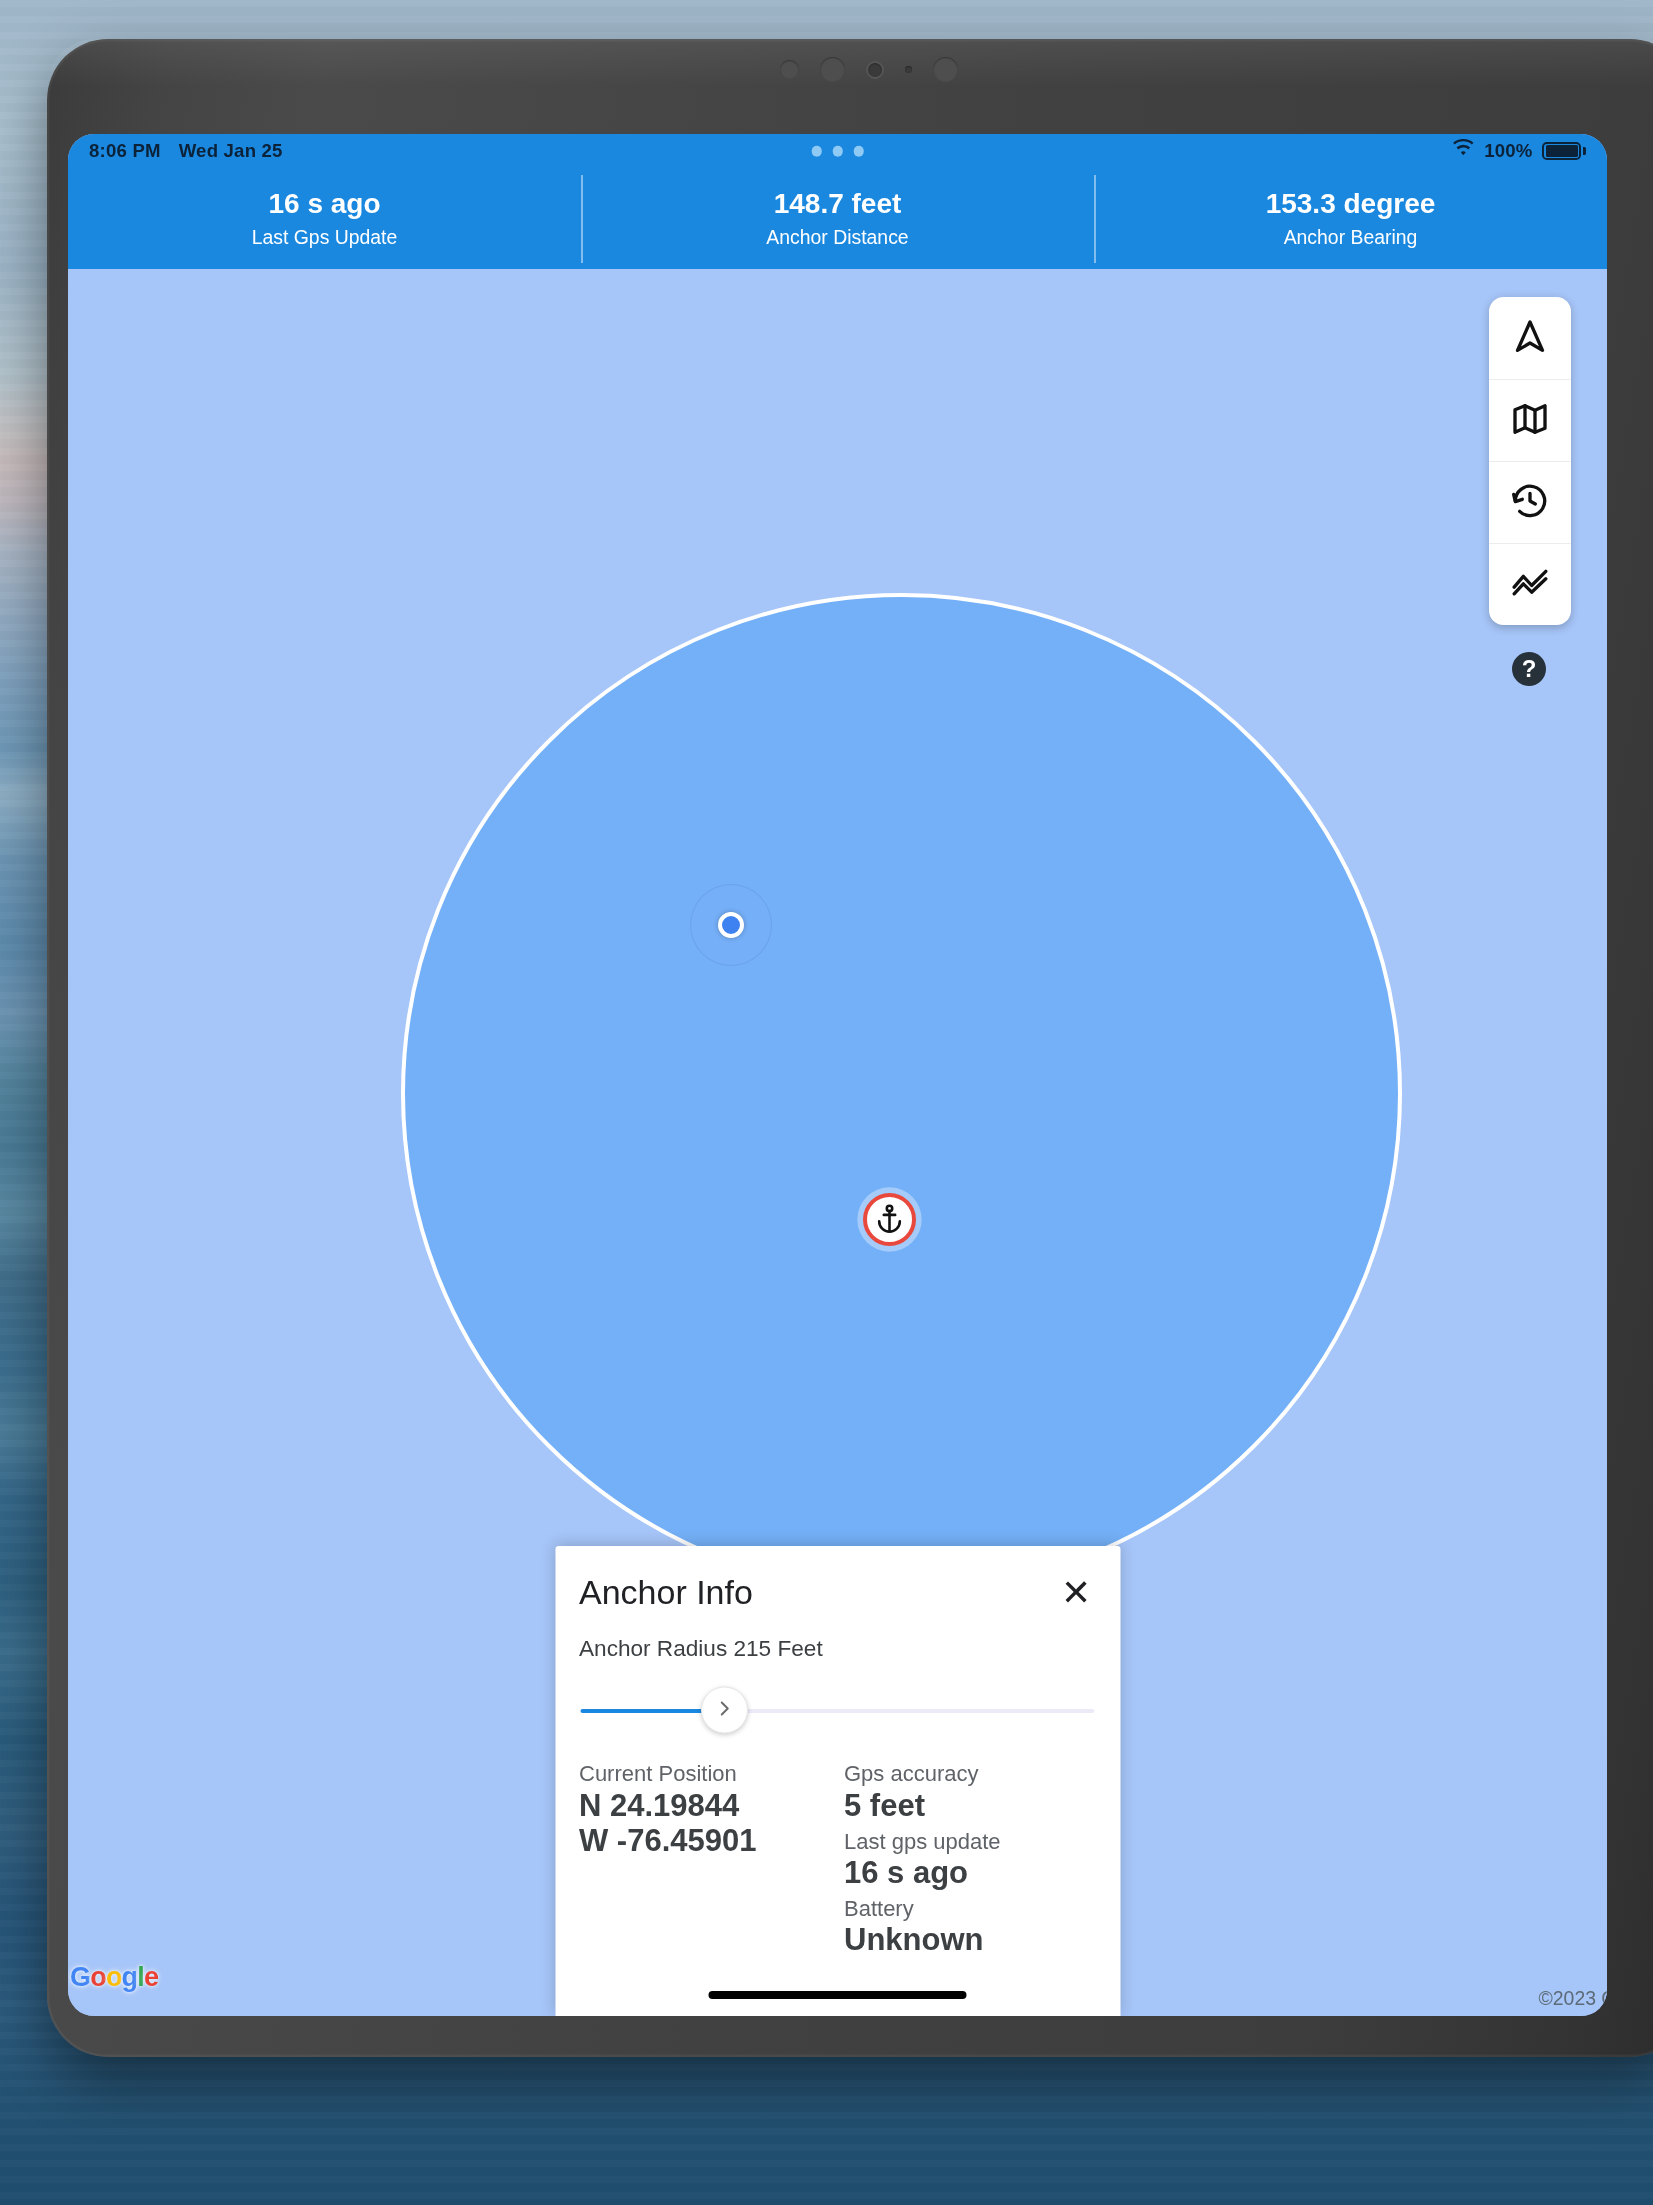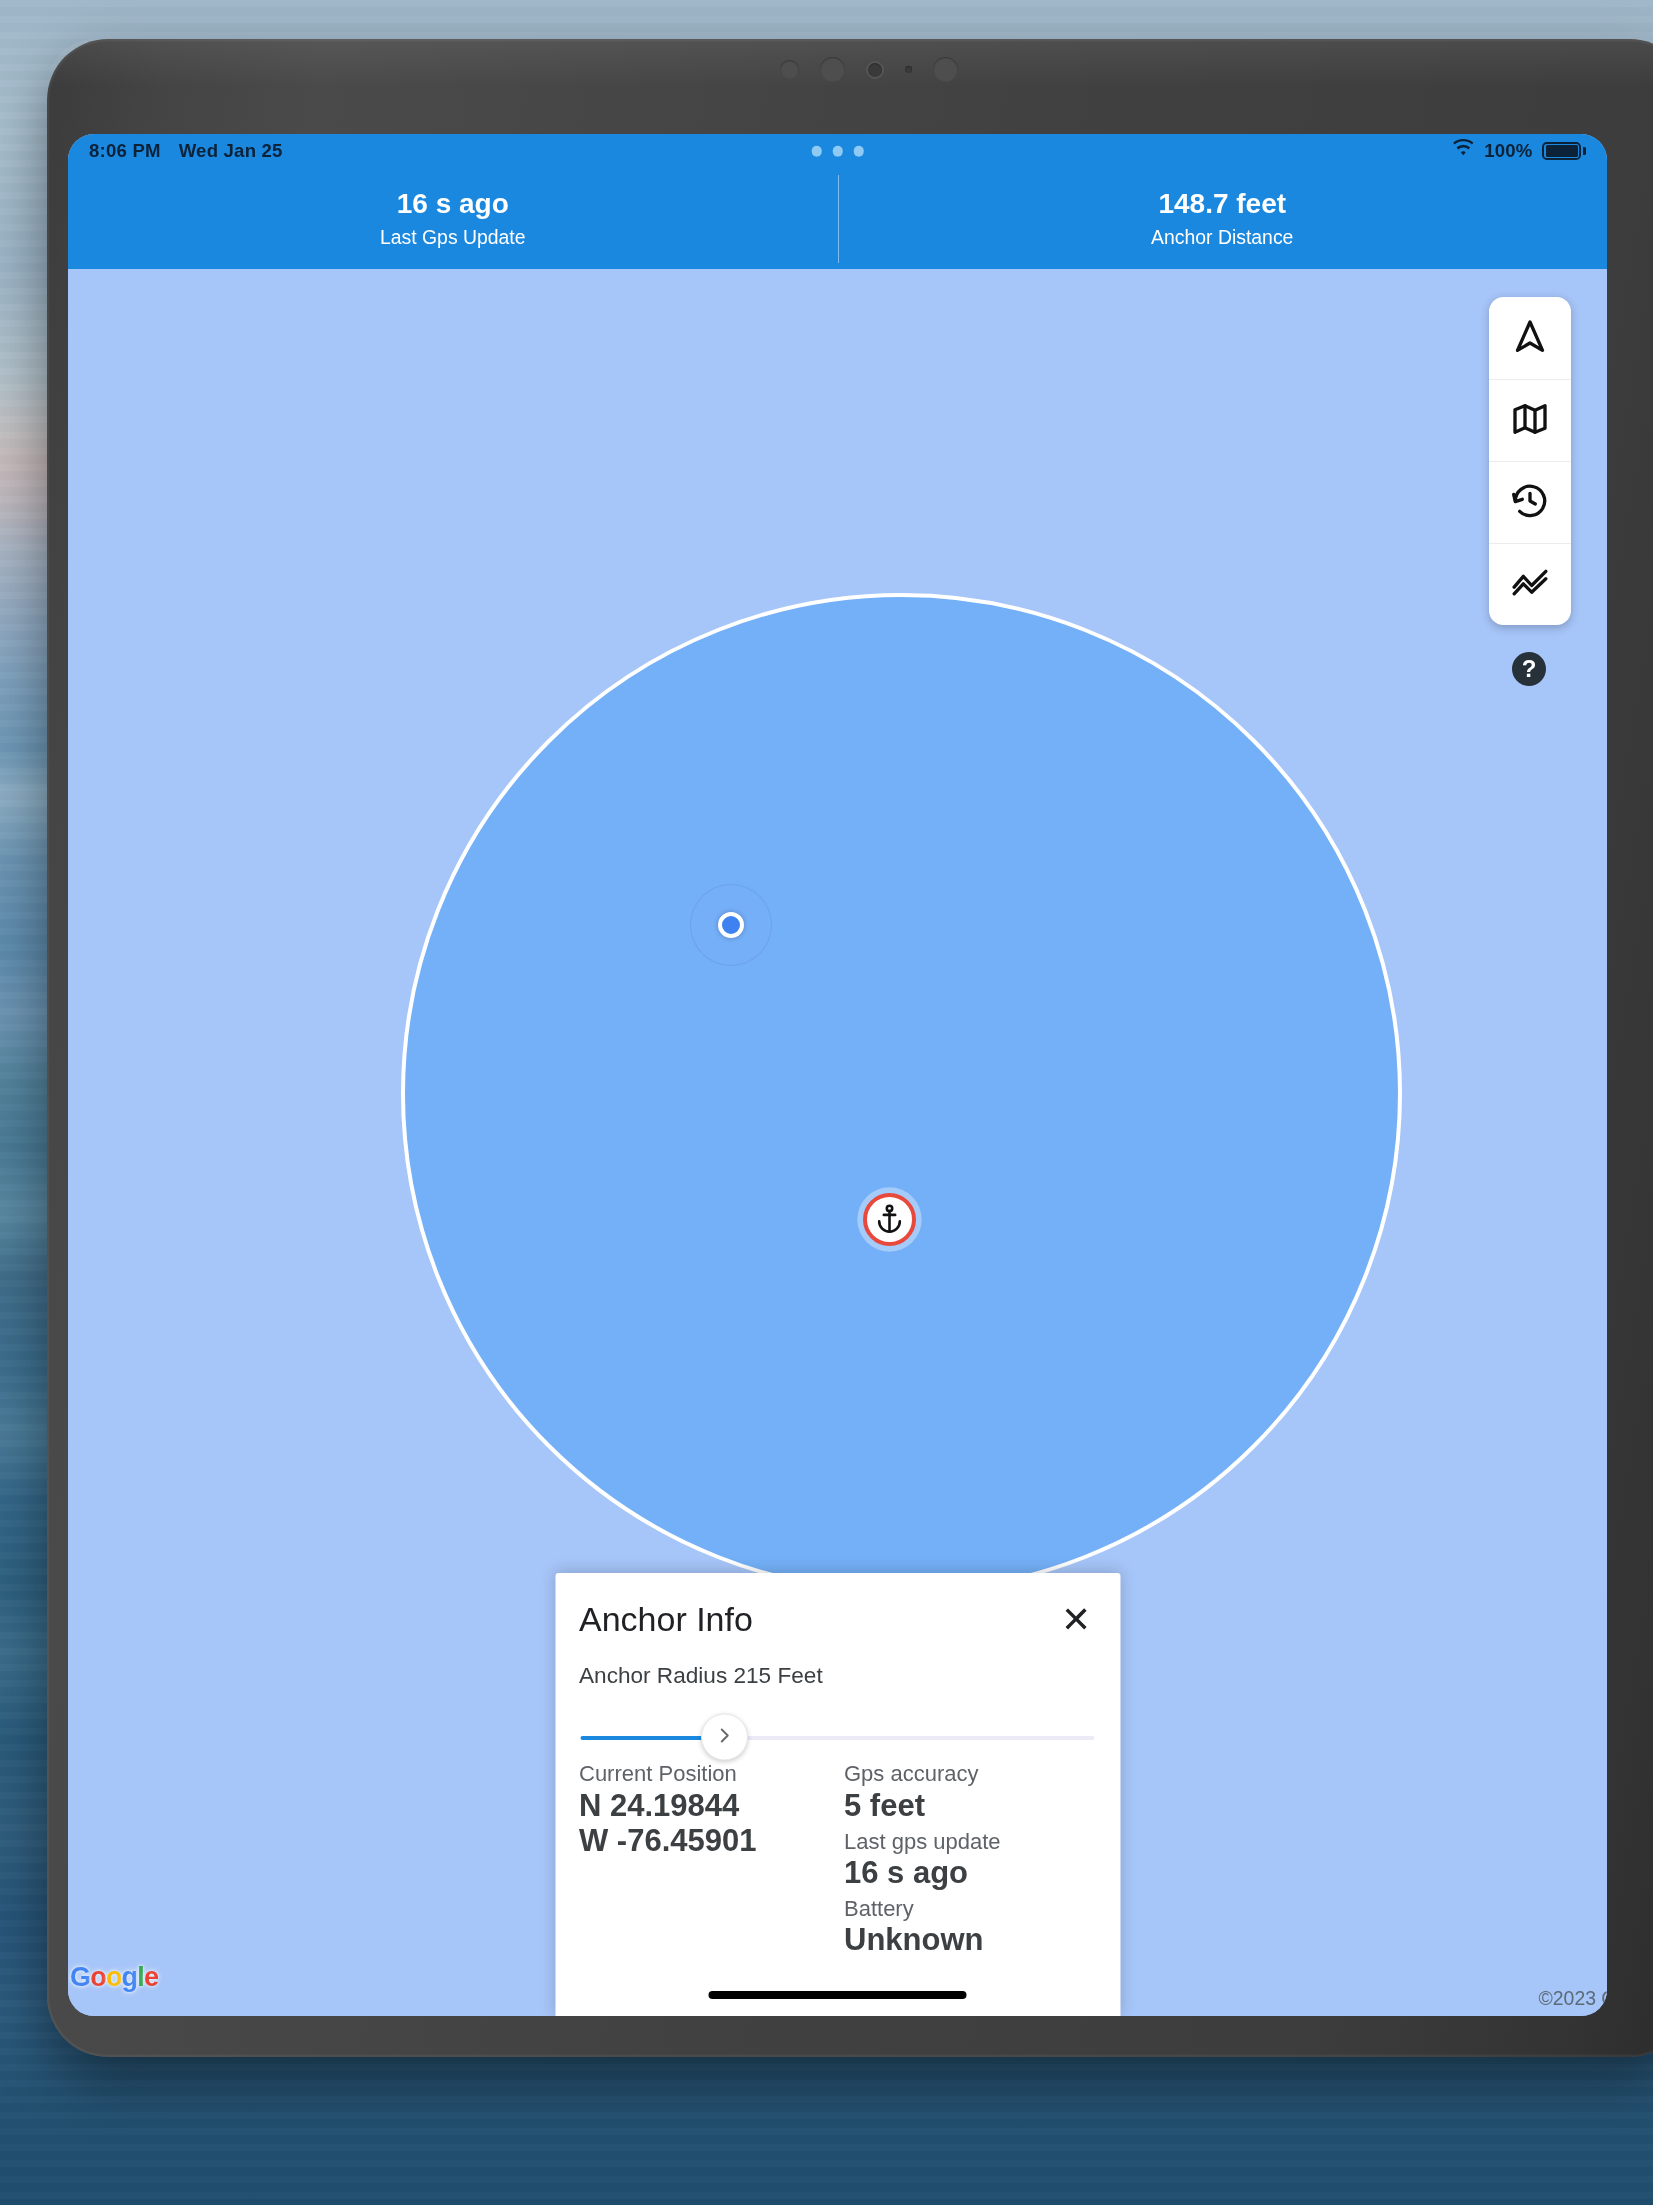--- a/index.html
+++ b/index.html
@@ -262,21 +262,21 @@
     transform:translate(-50%,-50%);
     width:47px;height:47px;border-radius:50%;
     background:#ffffff; border:0.8px solid #e7e7e7;
     box-shadow:0 1.6px 5.7px rgba(0,0,0,.2);
     display:flex;align-items:center;justify-content:center;
     cursor:pointer;
   }
   #slider-thumb svg{ width:18px;height:18px; }
 
   #fields{
-    display:flex; margin-top:20px; padding-bottom:16px;
+    display:flex; margin-top:47px; padding-bottom:16px;
   }
   .fcol{ width:50%; }
   .fcol.right{ padding-left:6.5px; }
   .flabel{ font-size:22px; color:#5f6368; margin-bottom:1.6px; }
   .fvalue{ font-size:31px; color:#3c4043; font-weight:700; line-height:1.12; }
   .fgroup + .fgroup{ margin-top:24px; }
   .fcol.right .fgroup + .fgroup{ margin-top:4.8px; }
 
   #home-indicator{
     height:42px; display:flex; align-items:center; justify-content:center;
@@ -335,20 +335,24 @@
 
     <div id="stats">
       <div class="stat">
         <div class="val">16 s ago</div>
         <div class="lbl">Last Gps Update</div>
       </div>
       <div class="stat">
         <div class="val">148.7 feet</div>
         <div class="lbl">Anchor Distance</div>
       </div>
+      <div class="stat">
+        <div class="val">153.3 degree</div>
+        <div class="lbl">Anchor Bearing</div>
+      </div>
     </div>
 
     <div id="map">
 
       <div id="anchor-circle"></div>
 
       <div id="boat-accuracy"></div>
       <div id="boat-dot"></div>
 
       <div id="anchor-marker">

